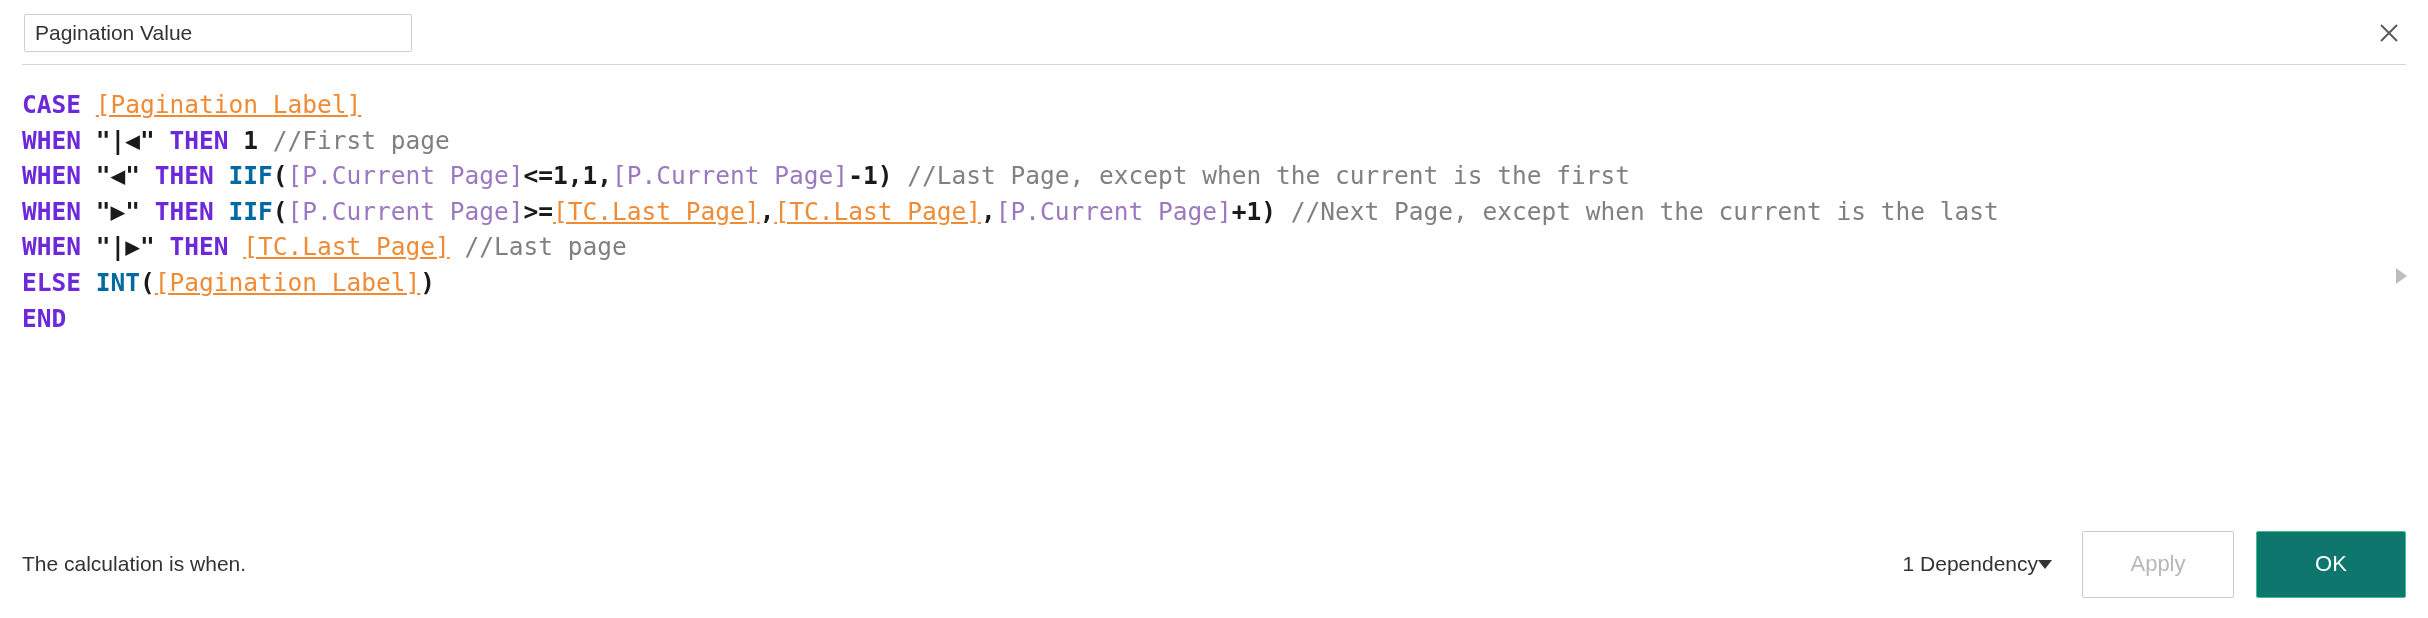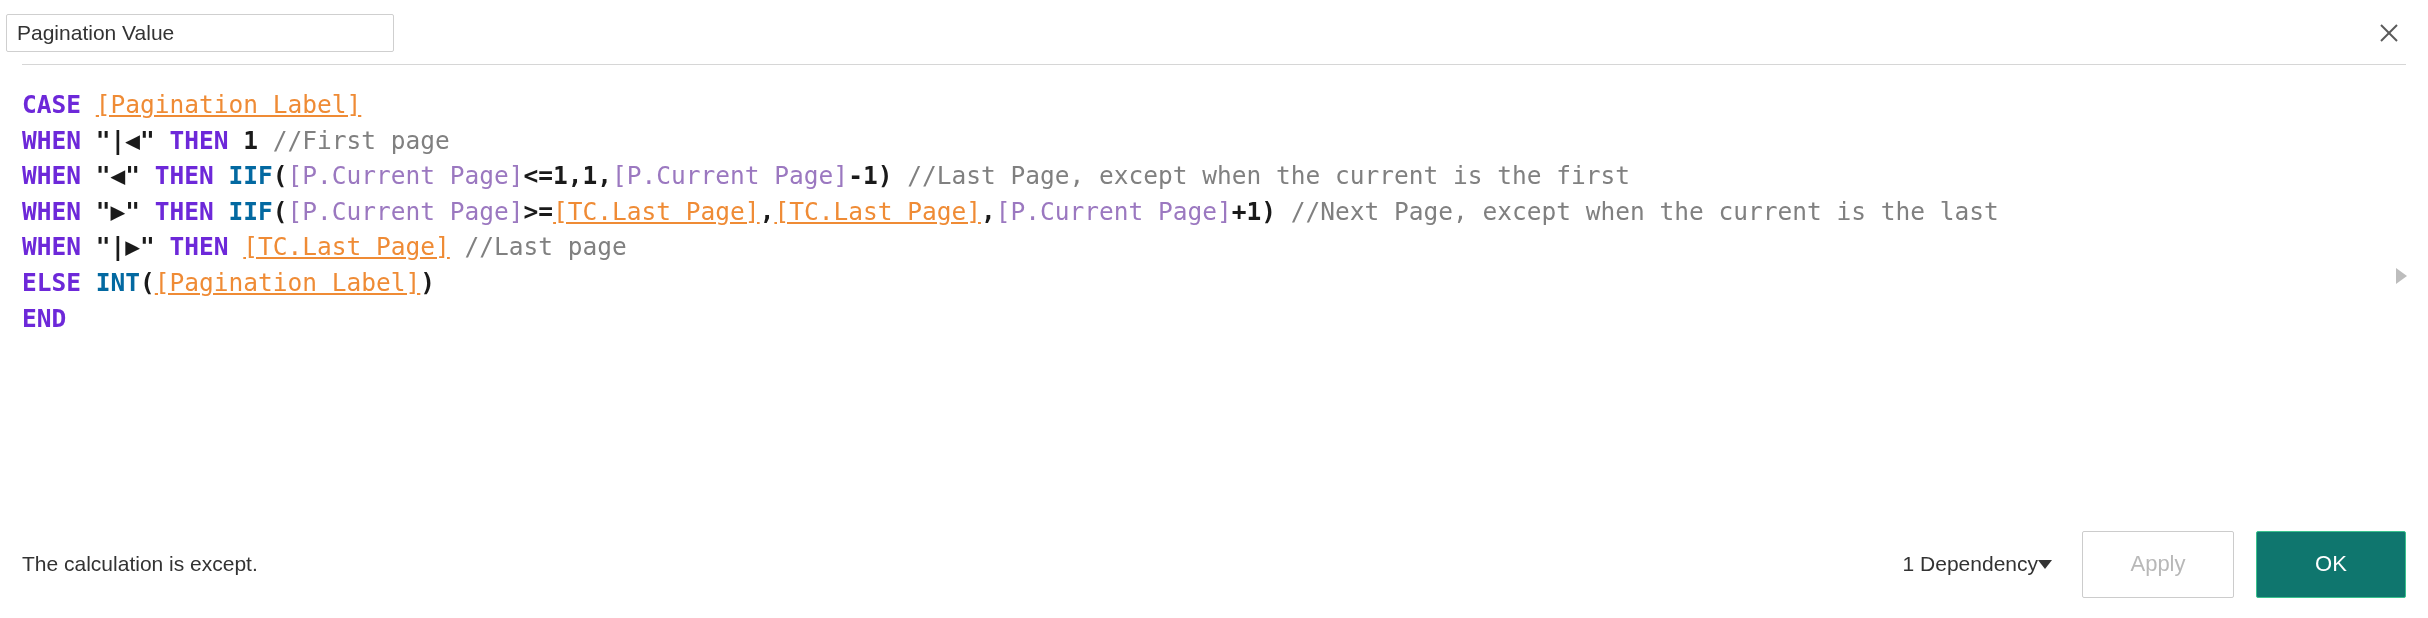--- a/index.html
+++ b/index.html
@@ -14,21 +14,21 @@
     color: #333333;
     overflow: hidden;
     position: relative;
   }
 
   
   .header {
     position: relative;
     height: 58px;
     box-sizing: border-box;
-    padding: 14px 0 0 6px;
+    padding: 14px 0 0 24px;
   }
   .name-input {
     width: 388px;
     height: 38px;
     box-sizing: border-box;
     border: 1px solid #cfcfcf;
     border-radius: 2px;
     background: #ffffff;
     font-family: "Liberation Sans", sans-serif;
     font-size: 21px;
@@ -181,21 +181,21 @@
   <div class="expander">
     <span>
       <svg width="14" height="18" viewBox="0 0 14 18">
         <polygon points="2,1 13,9 2,17" fill="#bdbdbd"></polygon>
       </svg>
     </span>
   </div>
 </div>
 
 <div class="footer">
-  <div class="status-text">The calculation is except.</div>
+  <div class="status-text">The calculation is when.</div>
   <div class="spacer"></div>
 
   <div class="dependency">
     <span>1 Dependency</span>
     <span class="caret"></span>
   </div>
 
   <div class="btn btn-apply">Apply</div>
 
   <div class="btn btn-ok">OK</div>

